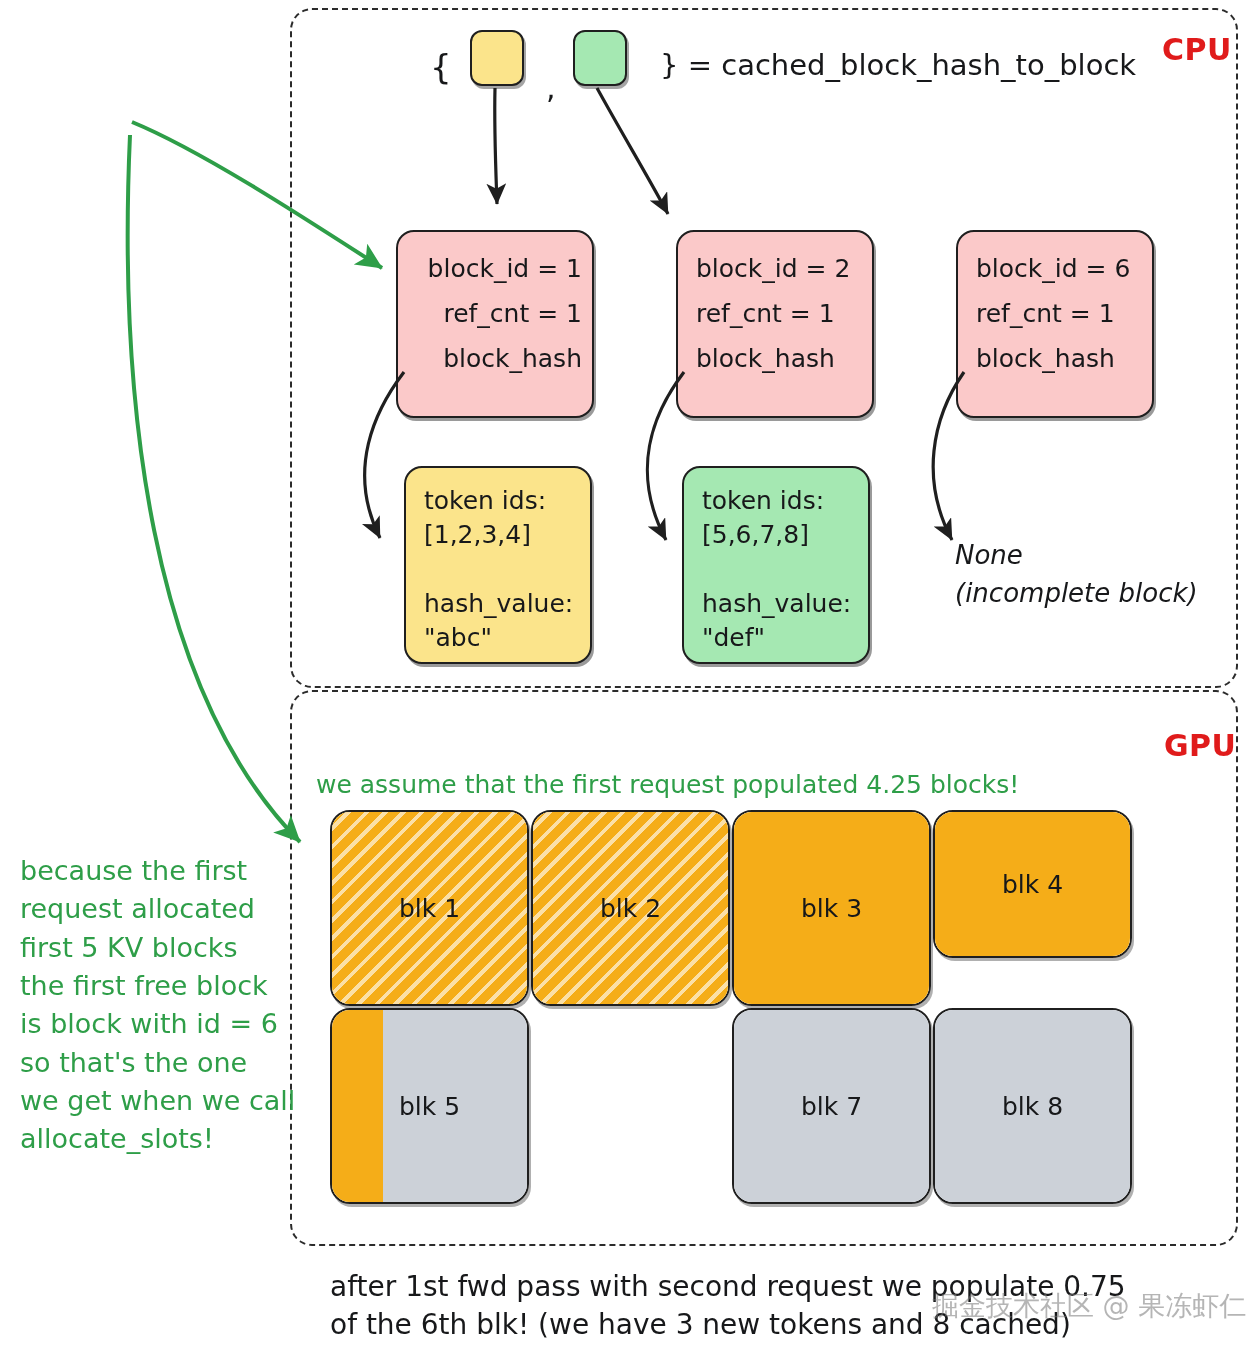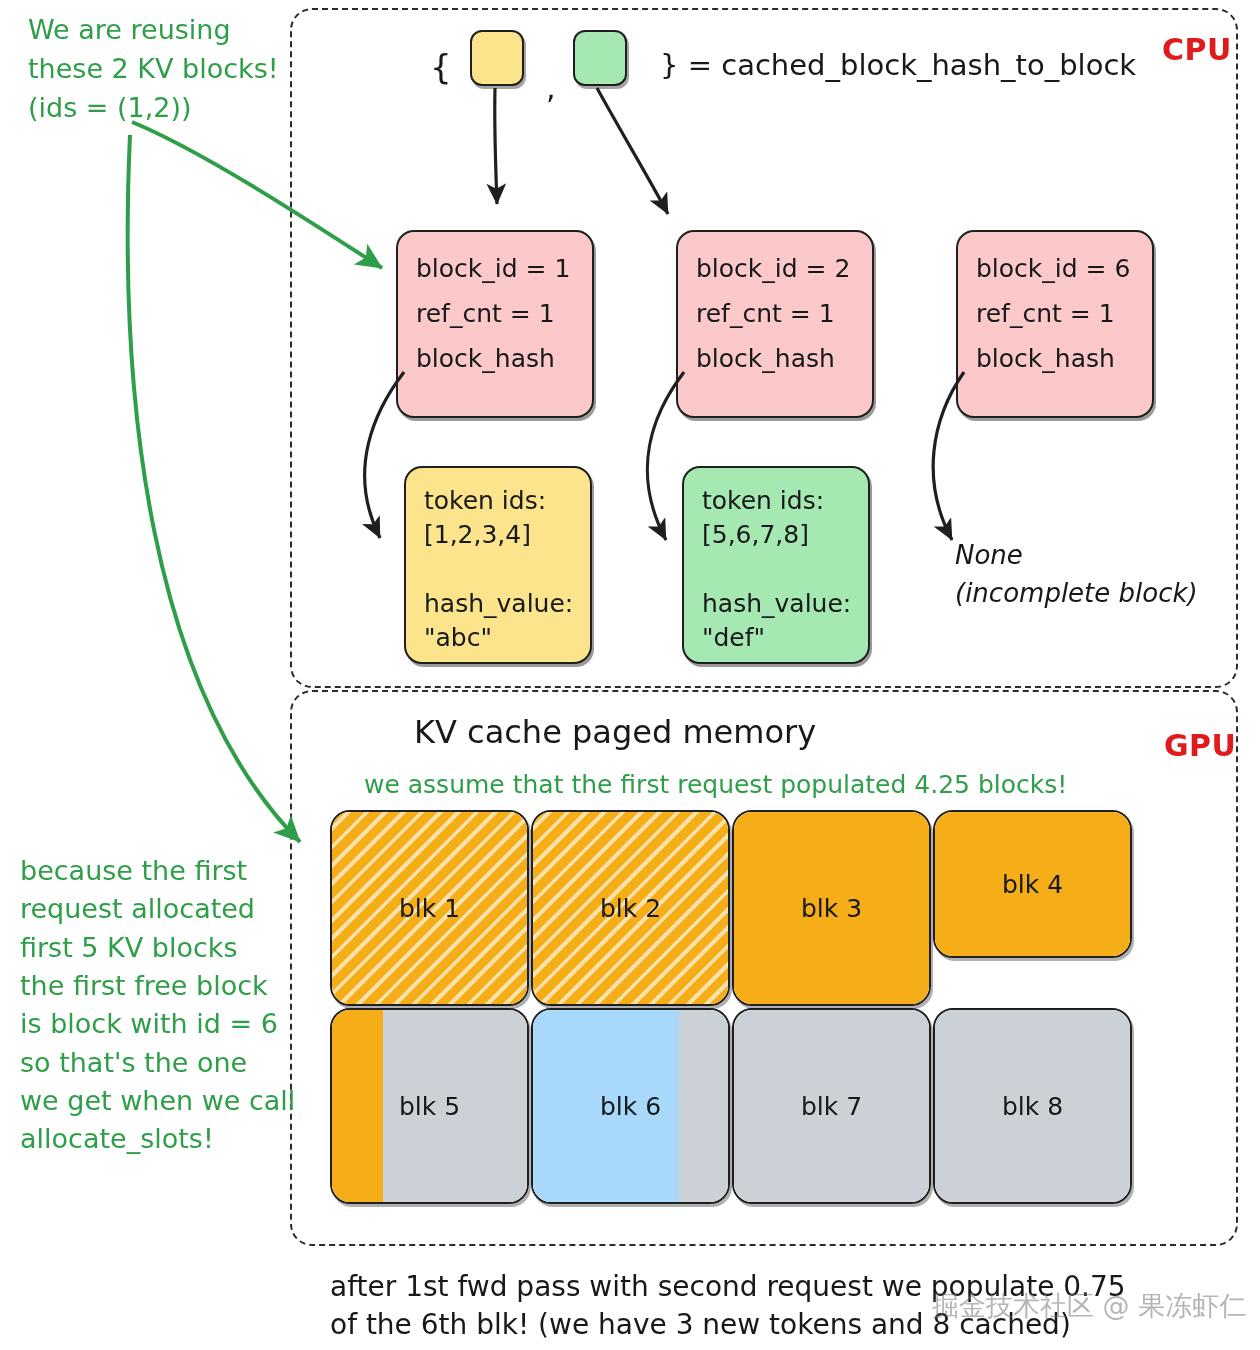--- a/index.html
+++ b/index.html
@@ -139,21 +139,21 @@
 
   <div class="panel" id="cpu-panel"></div>
   <div class="panel-tag" style="left:1162px; top:32px;">CPU</div>
 
   <div class="plain-text" style="left:430px; top:47px; font-size:34px;">{</div>
   <div class="key-swatch" style="left:470px; top:30px; width:54px; height:56px; background:#fbe48b;"></div>
   <div class="plain-text" style="left:546px; top:70px; font-size:30px;">,</div>
   <div class="key-swatch" style="left:573px; top:30px; width:54px; height:56px; background:#a5e8b2;"></div>
   <div class="plain-text" style="left:660px; top:48px; font-size:29px;">} = cached_block_hash_to_block</div>
 
-  <div class="hbox pinkbox" style="left:396px; top:230px; width:198px; height:188px;">
+  <div class="hbox pinkbox" style="left:396px; top:230px; width:198px; height:188px;text-align:right;">
     <div class="lines">block_id = 1</div>
     <div class="lines" style="top:65px;">ref_cnt = 1</div>
     <div class="lines" style="top:110px;">block_hash</div>
   </div>
 
   <div class="hbox pinkbox" style="left:676px; top:230px; width:198px; height:188px;">
     <div class="lines">block_id = 2</div>
     <div class="lines" style="top:65px;">ref_cnt = 1</div>
     <div class="lines" style="top:110px;">block_hash</div>
   </div>
@@ -177,23 +177,22 @@
     <div class="lines" style="top:119px;">hash_value:</div>
     <div class="lines" style="top:153px;">"def"</div>
   </div>
 
   <div class="plain-text" style="left:955px; top:537px; font-size:26px; line-height:1.45; font-style:italic;">None
 (incomplete block)</div>
 
   <div class="panel" id="gpu-panel"></div>
   <div class="panel-tag" style="left:1164px; top:728px;">GPU</div>
 
-  <div class="plain-text" style="left:414px; top:713px; font-size:32px;">KV cache paged memory</div>
-
-  <div class="green-text" style="left:316px; top:770px; font-size:25px;margin-left:48px;">we assume that the first request populated 4.25 blocks!</div>
+
+  <div class="green-text" style="left:316px; top:770px; font-size:25px;">we assume that the first request populated 4.25 blocks!</div>
 
   <div class="blk" style="left:330px; top:810px; width:199px; height:196px;">
     <div class="fillbase" style="background:#e6e6e6;"></div>
     <div class="fillpart" style="width:100%; background:#f5ad18;"></div>
     <div class="hatch"></div>
     <div class="blabel">blk 1</div>
   </div>
 
   <div class="blk" style="left:531px; top:810px; width:199px; height:196px;">
     <div class="fillbase" style="background:#e6e6e6;"></div>
@@ -213,39 +212,31 @@
     <div class="fillpart" style="width:100%; background:#f5ad18;"></div>
     <div class="blabel">blk 4</div>
   </div>
 
   <div class="blk" style="left:330px; top:1008px; width:199px; height:196px;">
     <div class="fillbase" style="background:#ccd1d8;"></div>
     <div class="fillpart" style="width:26%; background:#f5ad18;"></div>
     <div class="blabel">blk 5</div>
   </div>
 
-  <div class="blk" style="left:531px; top:1008px; width:199px; height:196px;">
-    <div class="fillbase" style="background:#ccd1d8;"></div>
-    <div class="fillpart" style="width:75%; background:#a8d8fa;"></div>
-    <div class="blabel">blk 6</div>
-  </div>
 
   <div class="blk" style="left:732px; top:1008px; width:199px; height:196px;">
     <div class="fillbase" style="background:#ccd1d8;"></div>
     <div class="blabel">blk 7</div>
   </div>
 
   <div class="blk" style="left:933px; top:1008px; width:199px; height:196px;">
     <div class="fillbase" style="background:#ccd1d8;"></div>
     <div class="blabel">blk 8</div>
   </div>
 
-  <div class="green-text" style="left:28px; top:10px; font-size:27px; line-height:1.45;">We are reusing
-these 2 KV blocks!
-(ids = (1,2))</div>
 
   <div class="green-text" style="left:20px; top:852px; font-size:27px; line-height:1.42;">because the first
 request allocated
 first 5 KV blocks
 the first free block
 is block with id = 6
 so that's the one
 we get when we call
 allocate_slots!</div>
 

